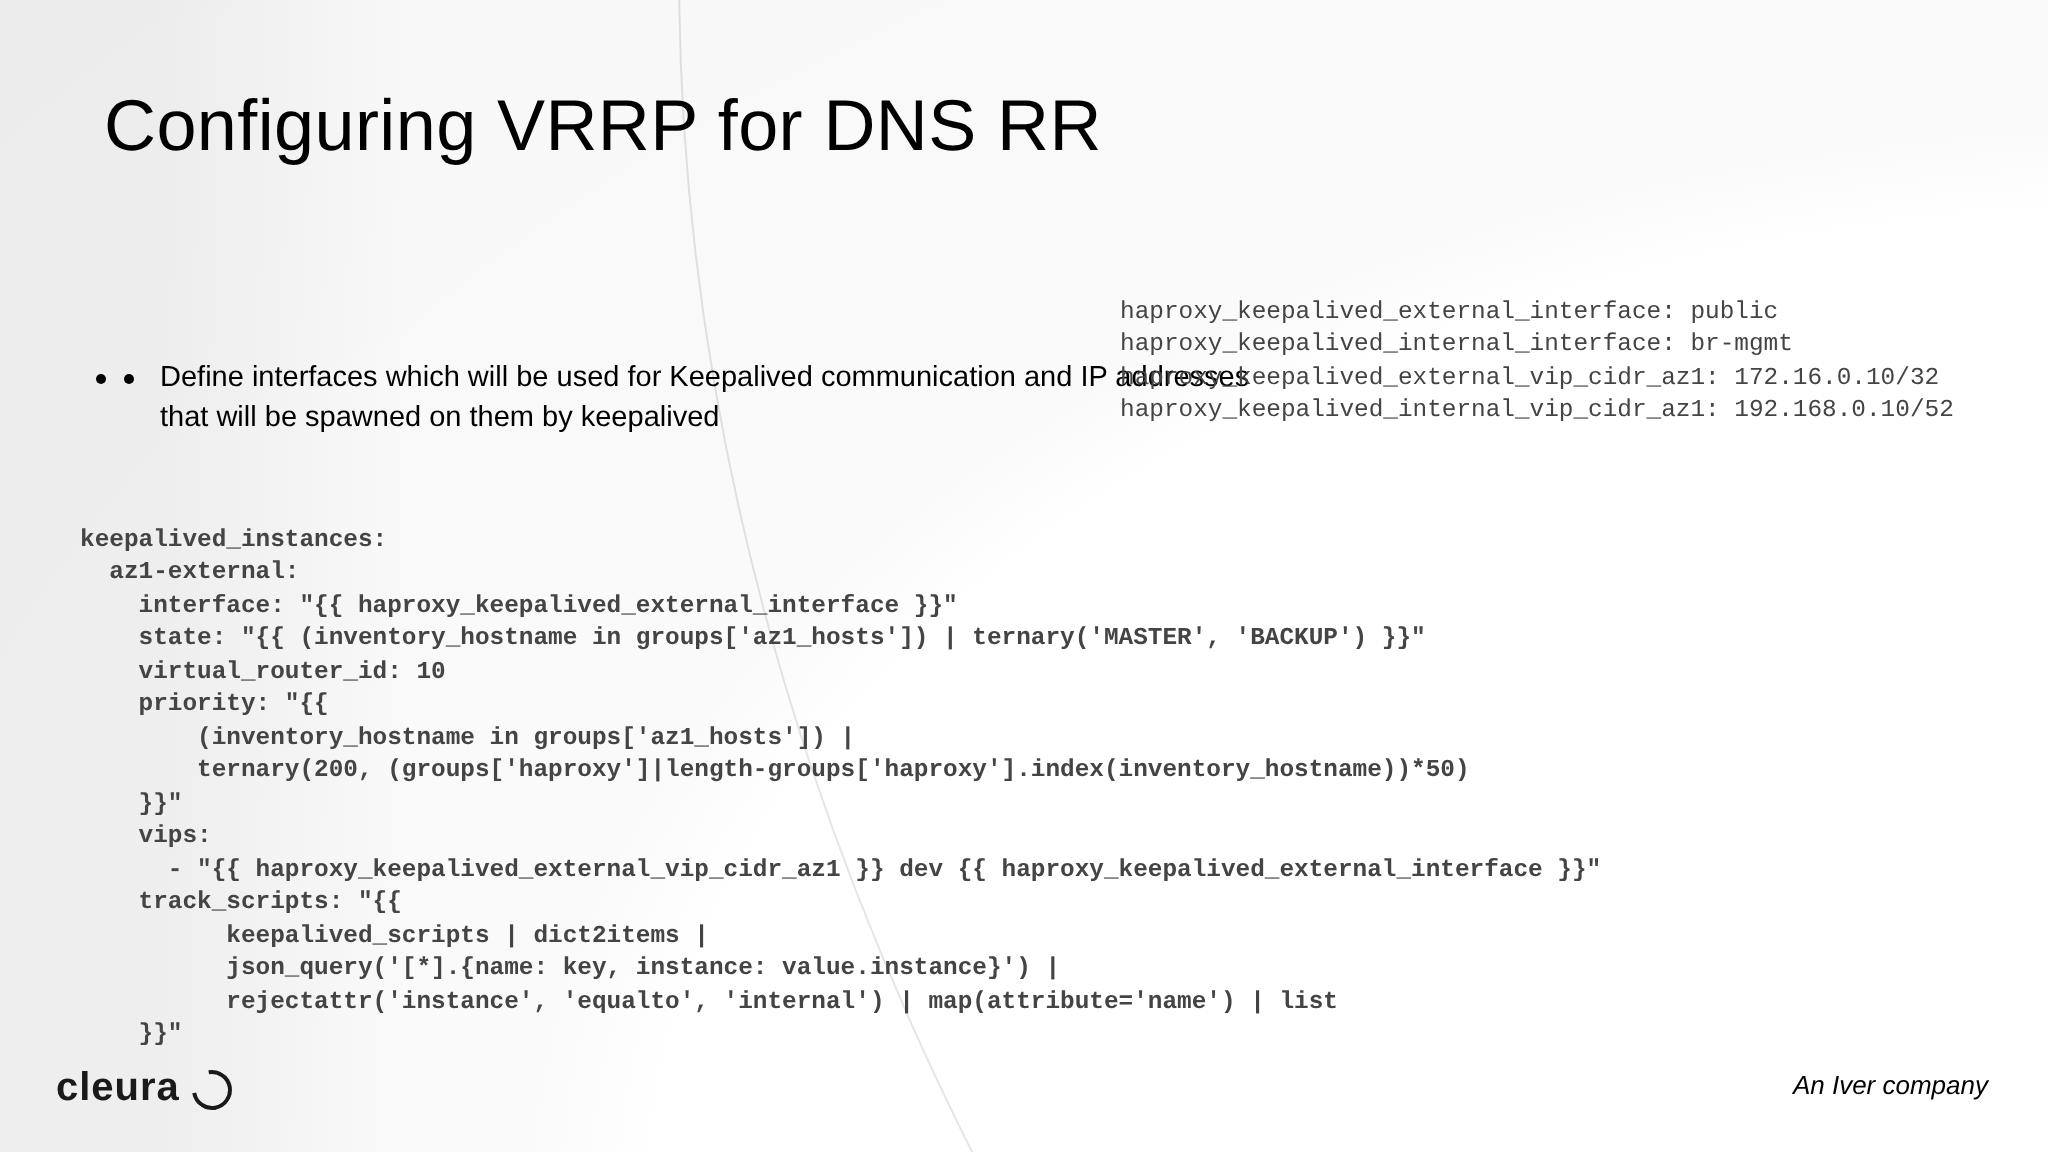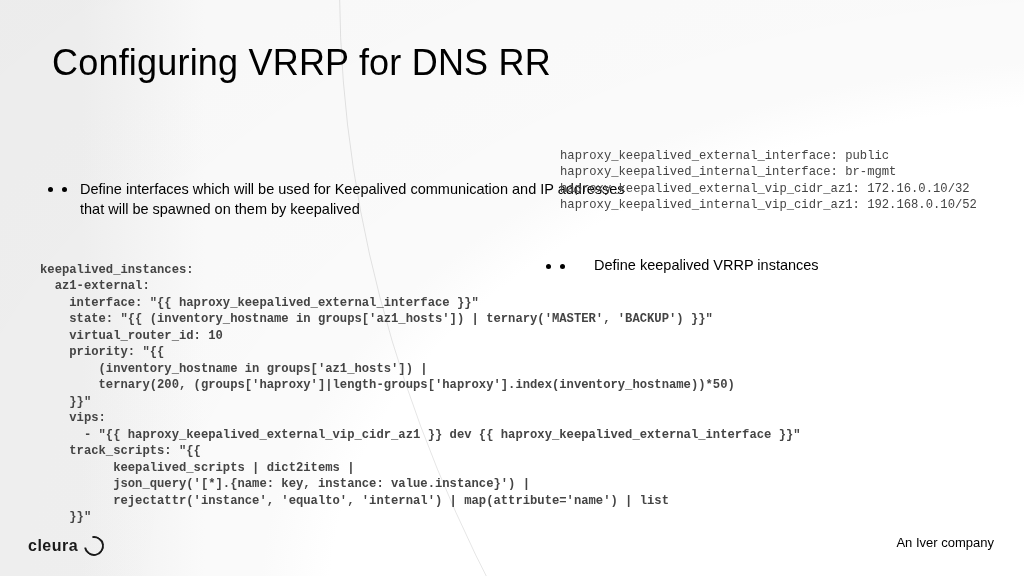--- a/index.html
+++ b/index.html
@@ -83,21 +83,21 @@
     line-height: 1.35;
     color: #444;
     white-space: pre;
     font-weight: bold;
   }
   .logo {
     position: absolute;
     bottom: 20px;
     left: 28px;
     font-family: Arial, sans-serif;
-    font-size: 16px;
+    font-size: 20px;
     font-weight: 600;
     letter-spacing: 0.5px;
     color: #1a1a1a;
     display: flex;
     align-items: center;
     gap: 6px;
     text-align: right;
   }
   .logo-mark {
     width: 20px; height: 20px;
@@ -106,20 +106,21 @@
     border-left-color: transparent;
     transform: rotate(35deg);
     display: inline-block;
   }
   .tagline {
     position: absolute;
     bottom: 26px;
     right: 30px;
     font-size: 13px;
     color: #000;
+    font-style: italic;
   }
 </style>
 </head>
 <body>
 
 <div class="slide">
 
   <svg class="bg-arc" viewBox="0 0 1024 576" preserveAspectRatio="none">
     <path d="M 340 -50 Q 330 300 520 640" stroke="rgba(0,0,0,0.10)" stroke-width="1" fill="none"></path>
   </svg>
@@ -129,24 +130,20 @@
   <div class="bullet-left">
     <span class="dot"></span>
     <span class="txt">Define interfaces which will be used for Keepalived communication and IP addresses that will be spawned on them by keepalived</span>
   </div>
 
   <pre class="code-top">haproxy_keepalived_external_interface: public
 haproxy_keepalived_internal_interface: br-mgmt
 haproxy_keepalived_external_vip_cidr_az1: 172.16.0.10/32
 haproxy_keepalived_internal_vip_cidr_az1: 192.168.0.10/52</pre>
 
-  <div class="bullet-right">
-    <span class="dot"></span>
-    <span class="txt">Define keepalived VRRP instances</span>
-  </div>
 
   <pre class="code-main">keepalived_instances:
   az1-external:
     interface: "{{ haproxy_keepalived_external_interface }}"
     state: "{{ (inventory_hostname in groups['az1_hosts']) | ternary('MASTER', 'BACKUP') }}"
     virtual_router_id: 10
     priority: "{{
         (inventory_hostname in groups['az1_hosts']) |
         ternary(200, (groups['haproxy']|length-groups['haproxy'].index(inventory_hostname))*50)
     }}"

